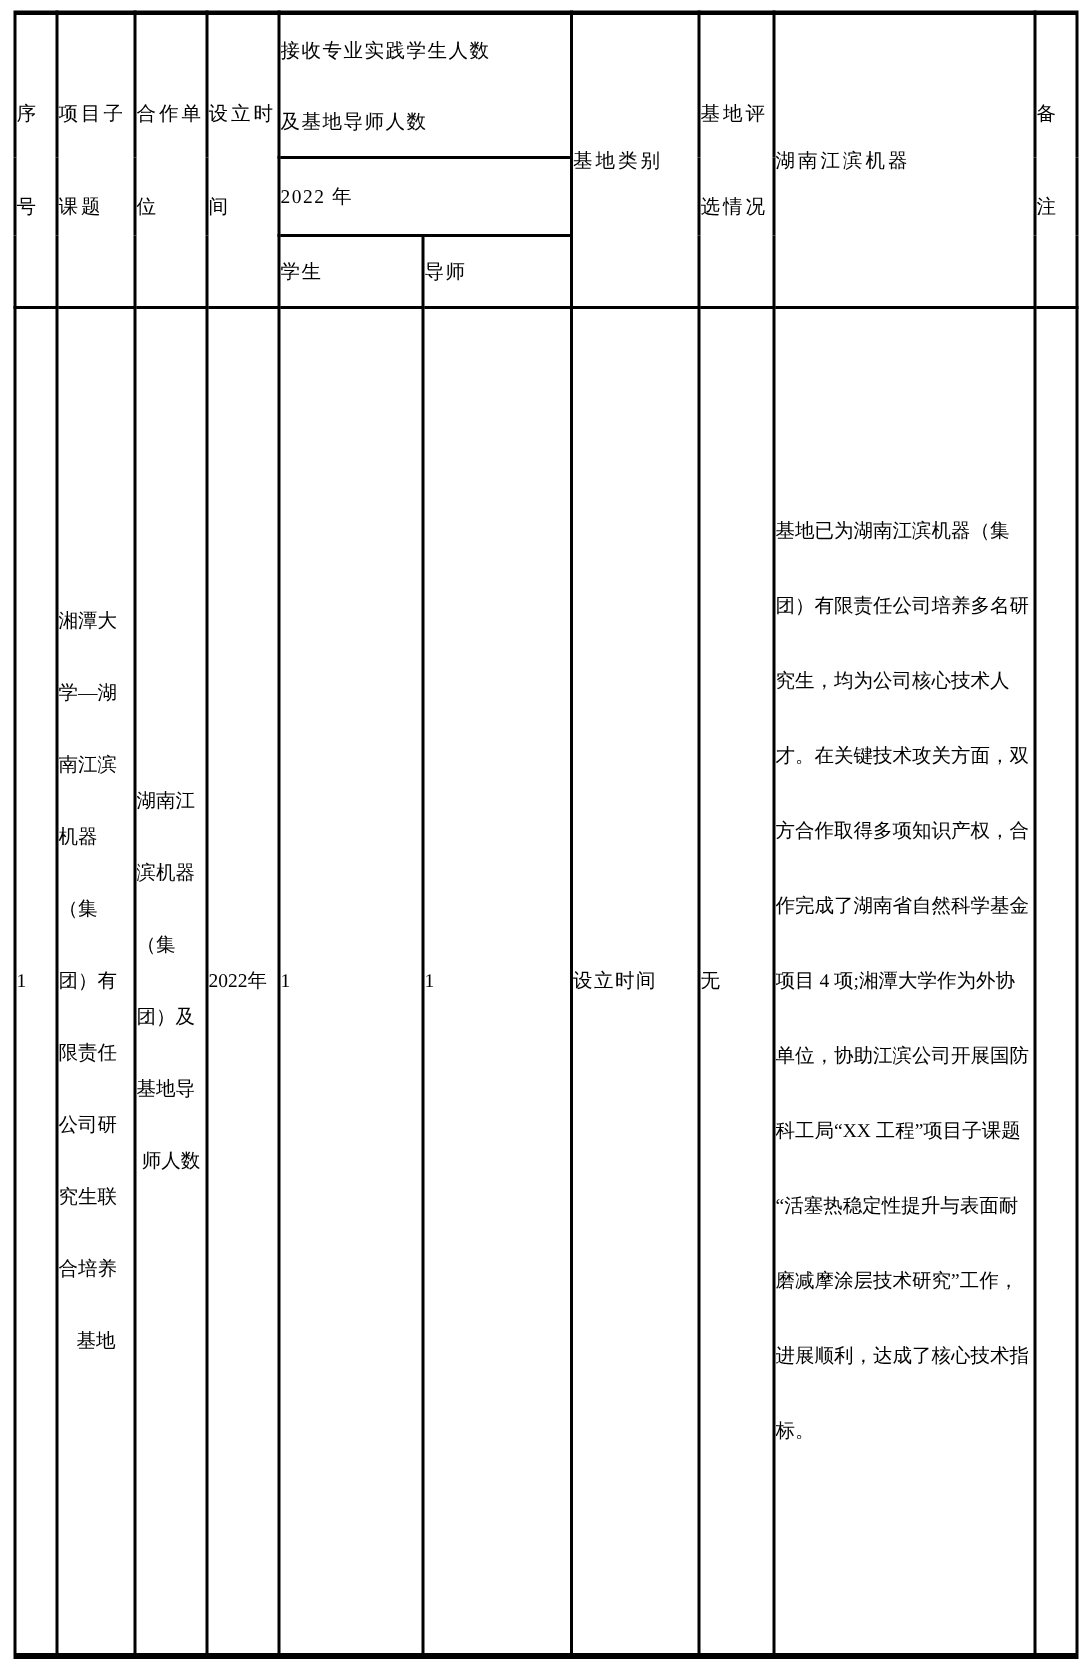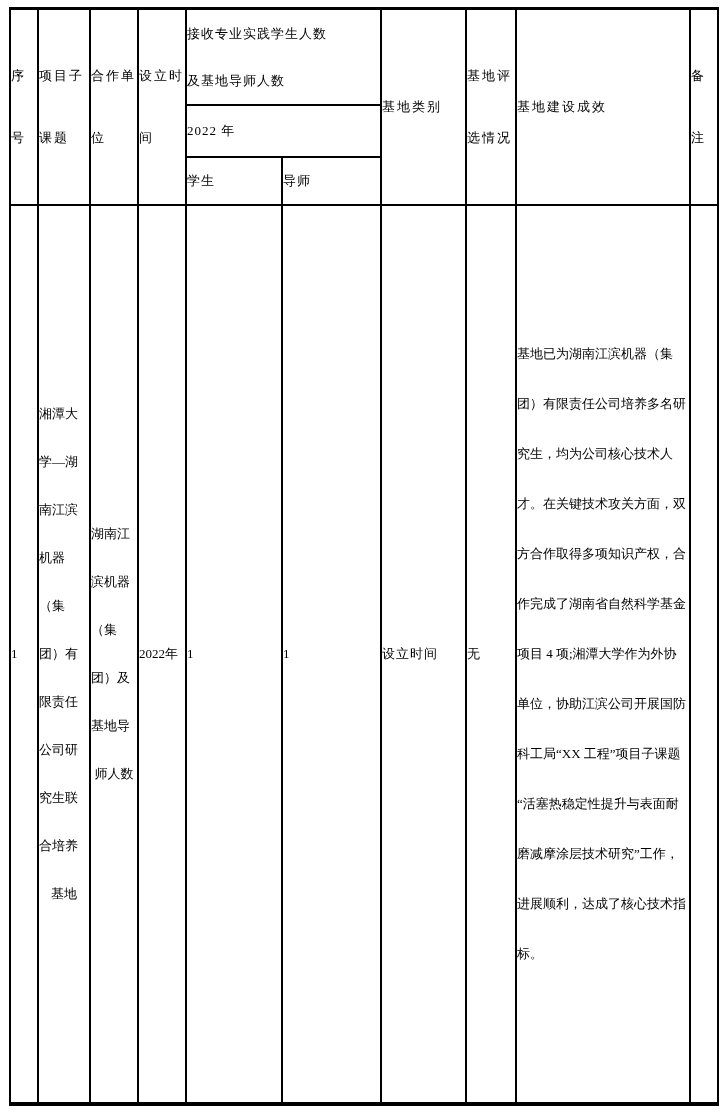--- a/index.html
+++ b/index.html
@@ -123,21 +123,21 @@
   <thead>
     <tr class="h-row-1">
       <th rowspan="3" class="hcell">序号</th>
       <th rowspan="3" class="hcell">项目子课题</th>
       <th rowspan="3" class="hcell">合作单位</th>
       <th rowspan="3" class="hcell">设立时间</th>
       <th colspan="2" class="hcell-wide">接收专业实践学生人数
 及基地导师人数</th>
       <th rowspan="3" class="hcell">基地类别</th>
       <th rowspan="3" class="hcell">基地评选情况</th>
-      <th rowspan="3" class="hcell">基地建设成效</th>
+      <th rowspan="3" class="hcell">湖南江滨机器</th>
       <th rowspan="3" class="hcell">备注</th>
     </tr>
     <tr class="h-row-2">
       <th colspan="2" class="hcell-year">2022 年</th>
     </tr>
     <tr class="h-row-3">
       <th class="hcell-sub">学生</th>
       <th class="hcell-sub">导师</th>
     </tr>
   </thead>

